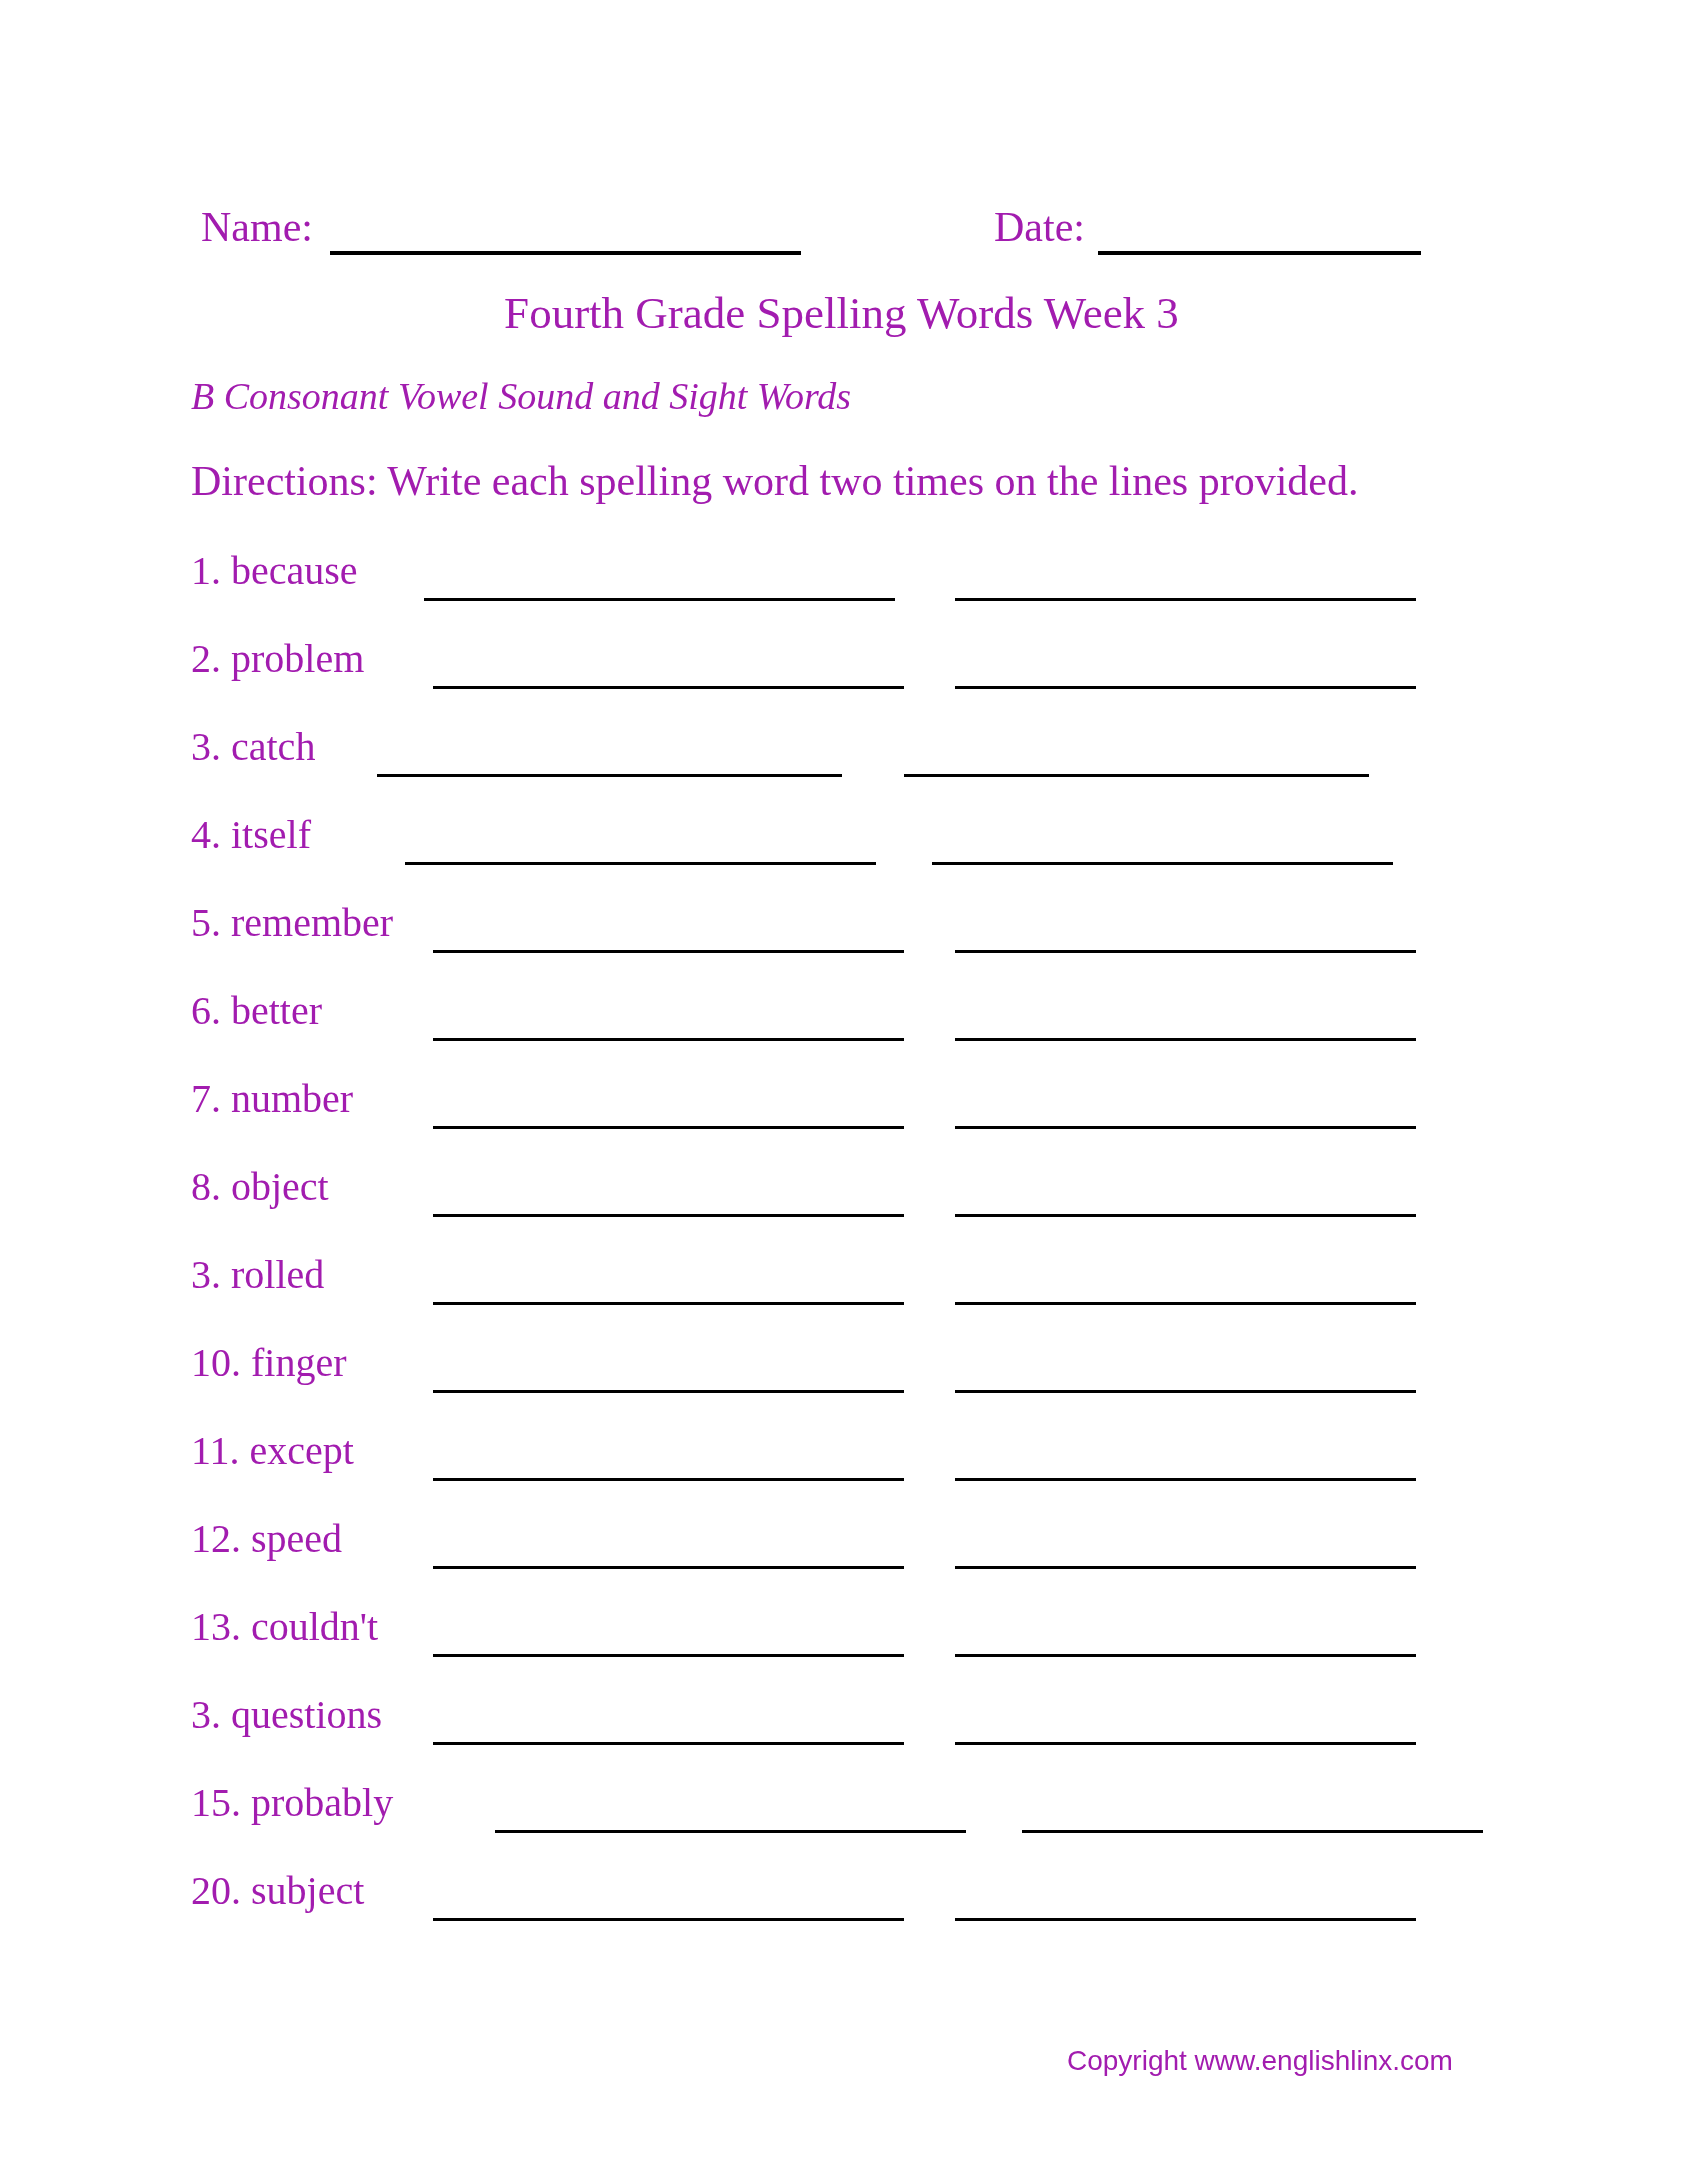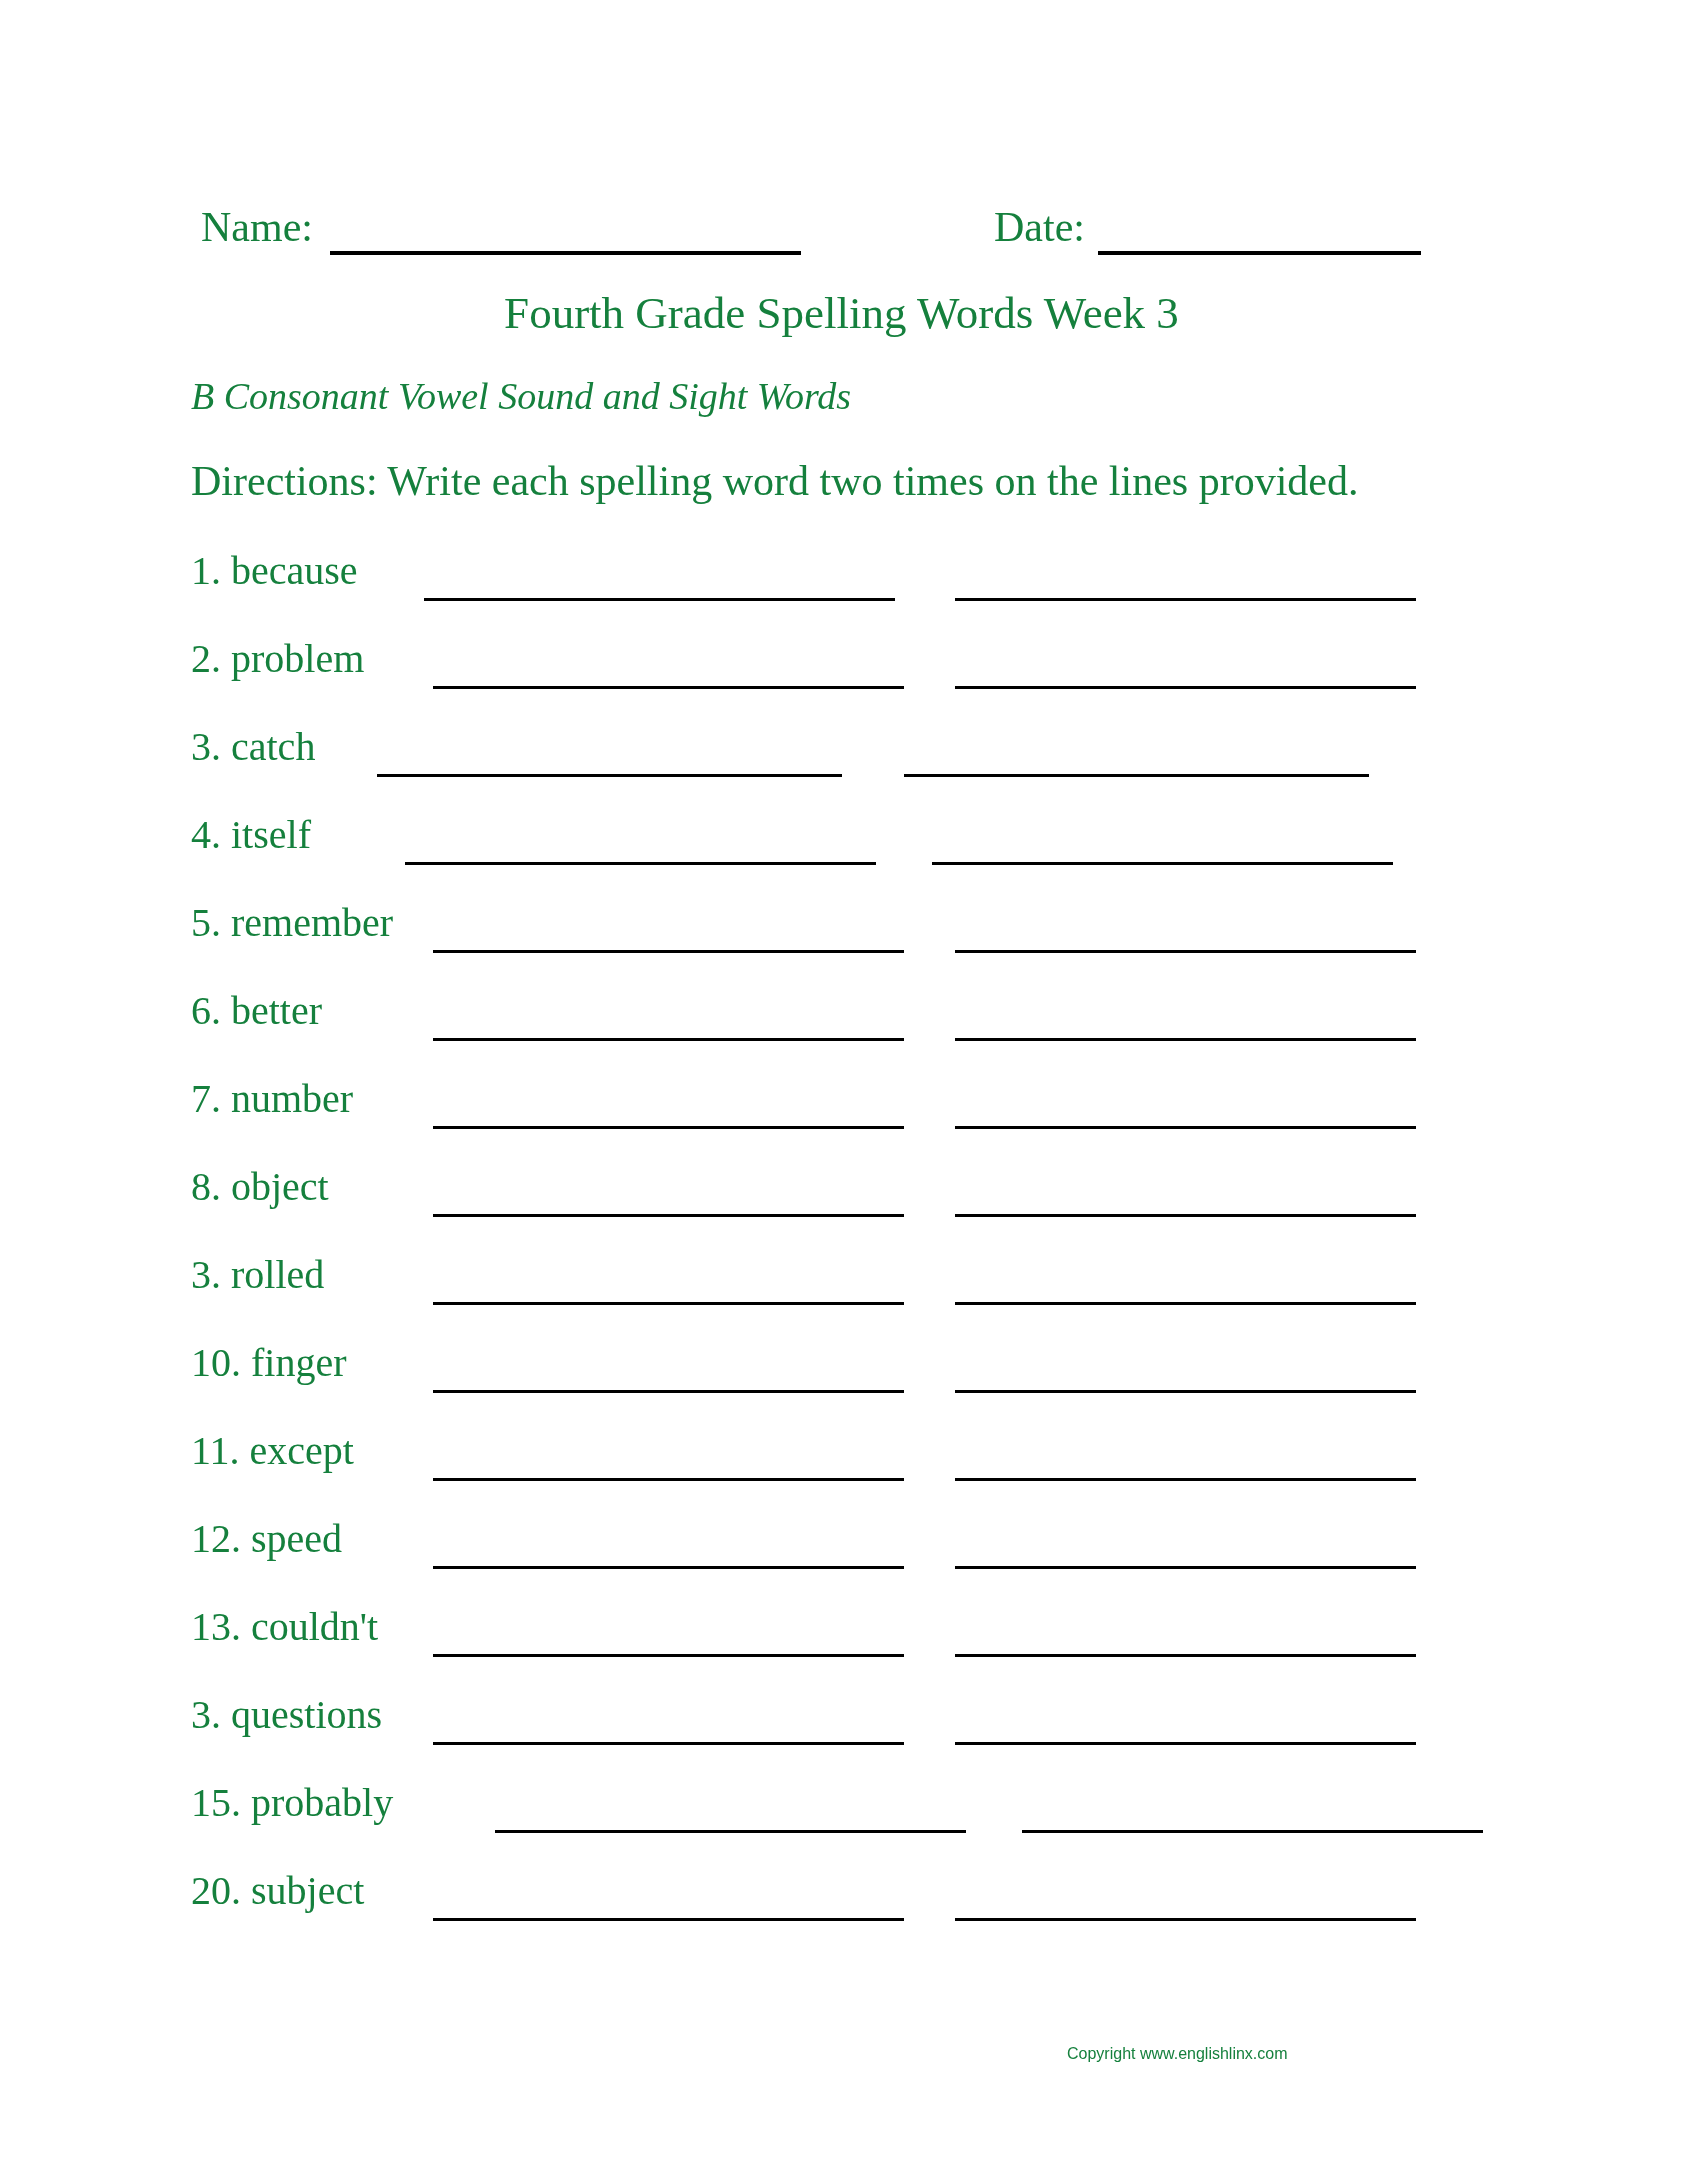--- a/index.html
+++ b/index.html
@@ -1,21 +1,21 @@
 <!DOCTYPE html>
 <html><head>
 <meta charset="utf-8">
 <style>
   html, body { margin: 0; padding: 0; background: #ffffff; }
   .page {
     position: relative;
     width: 1683px;
     height: 2178px;
     background: #ffffff;
-    color: #15803d;
+    color: #a21caf;
     font-family: "Liberation Serif", "DejaVu Serif", serif;
     overflow: hidden;
   }
 
   
   .header-row { position: absolute; left: 191px; top: 203px; width: 1233px; height: 61px; font-size: 42px; }
   .name-label { position: absolute; left: 10px; top: 0; }
   .name-line  { position: absolute; left: 139px; top: 48px; width: 471px; border-top: 4px solid #000; }
   .date-label { position: absolute; left: 803px; top: 0; }
   .date-line  { position: absolute; left: 907px; top: 48px; width: 323px; border-top: 4px solid #000; }
@@ -42,21 +42,21 @@
   .word-row:nth-child(3) .blank-2 { left: 713px; width: 465px; }
   .word-row:nth-child(4) .blank-1 { left: 214px; }
   .word-row:nth-child(4) .blank-2 { left: 741px; }
   .word-row:nth-child(15) .blank-1 { left: 304px; }
   .word-row:nth-child(15) .blank-2 { left: 831px; }
 
   
   .copyright {
     position: absolute; left: 1067px; top: 2045px;
     font-family: "Liberation Sans", "DejaVu Sans", sans-serif;
-    font-size: 16px;
+    font-size: 28px;
   }
 </style>
 </head>
 <body>
 
 <div class="page">
 
   <div class="header-row">
     <span class="name-label">Name:</span>
     <span class="name-line"></span>

